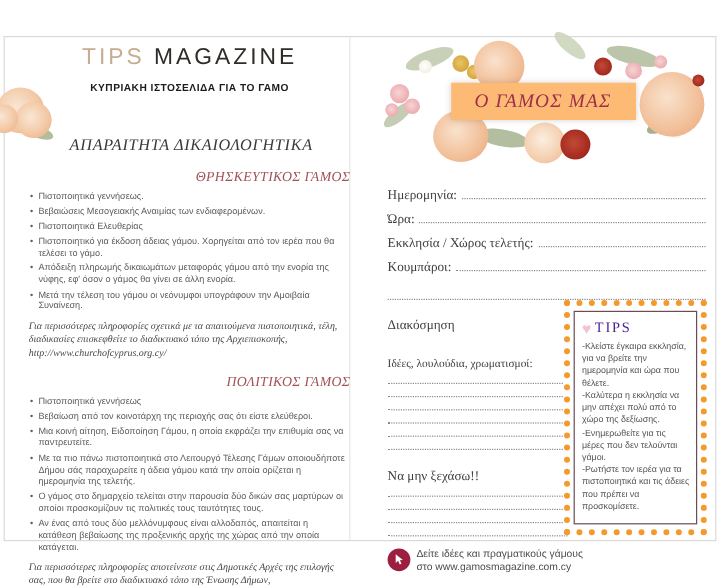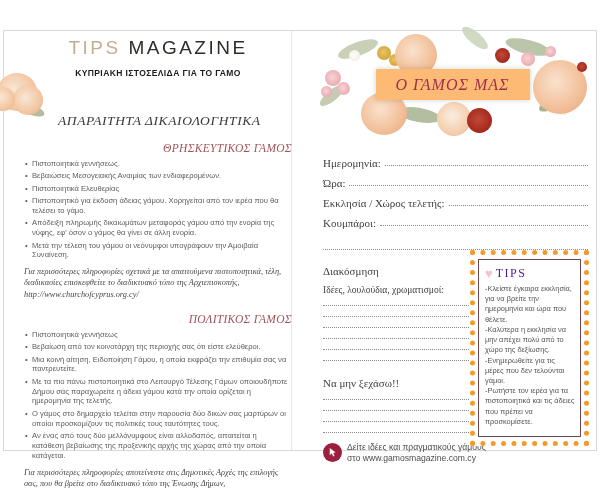--- a/index.html
+++ b/index.html
@@ -64,21 +64,21 @@
   }
 
   .form-area{margin:13px 8px 0 14px;}
   .field-row{display:flex;align-items:flex-end;height:20px;
     font-family:"Liberation Serif",serif;font-size:11px;color:#3e3e3e;}
   .field-label{white-space:nowrap;}
   .leader{flex:1;border-bottom:1px dotted #8a8a8a;margin:0 0 3px 4px;}
   .full-leader{border-bottom:1px dotted #8a8a8a;height:13px;margin-top:7px;}
 
   .decor-heading{font-family:"Liberation Serif",serif;font-size:11px;color:#3e3e3e;margin-top:15px;}
-  .decor-sub{font-family:"Liberation Serif",serif;font-size:9.5px;color:#3e3e3e;margin-top:8px;}
+  .decor-sub{font-family:"Liberation Serif",serif;font-size:9.5px;color:#3e3e3e;margin-top:22px;}
   .short-leader{width:150px;border-bottom:1px dotted #8a8a8a;height:10px;}
   .reminder-heading{font-family:"Liberation Serif",serif;font-size:11px;color:#3e3e3e;margin-top:16px;}
 
   .footer-row{display:flex;align-items:center;gap:5px;margin-top:9px;width:185px;}
   .footer-icon{width:19px;height:19px;border-radius:50%;background:#9c1f3f;flex:0 0 19px;
     display:flex;align-items:center;justify-content:center;}
   .footer-text{font-size:8.6px;color:#4c4c4c;line-height:1.25;}
 
   
   .tips-box{position:absolute;right:7px;top:219px;width:103px;

